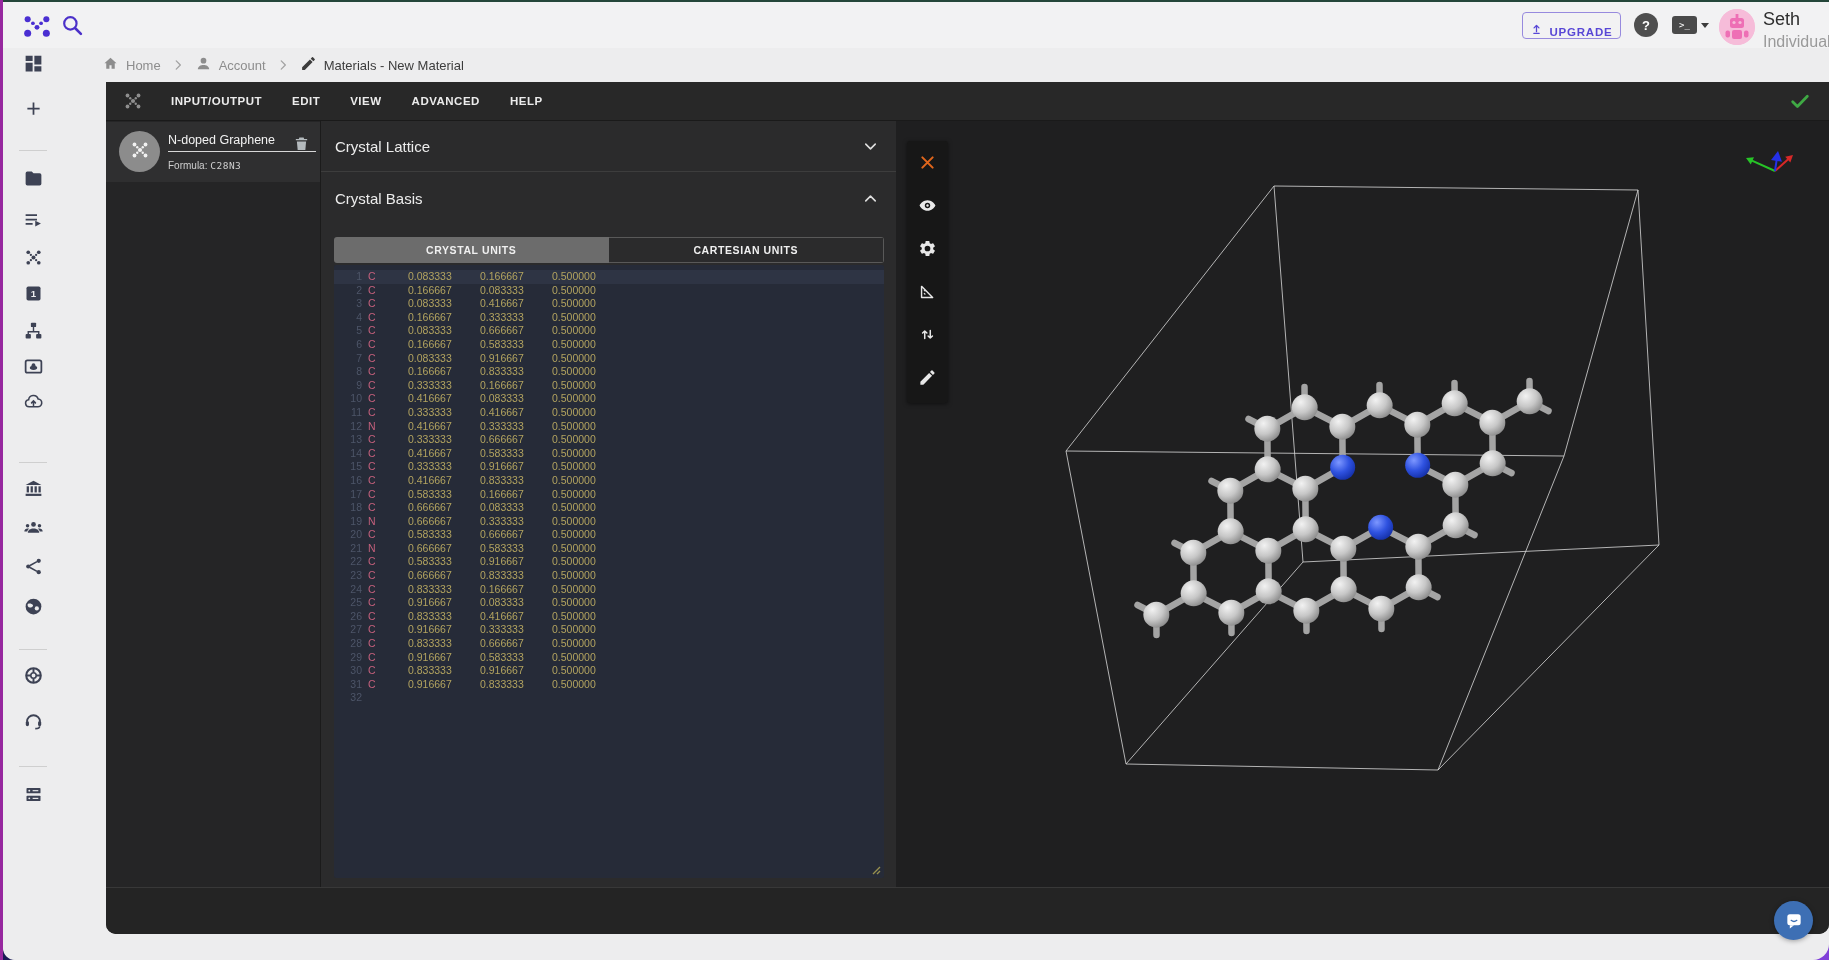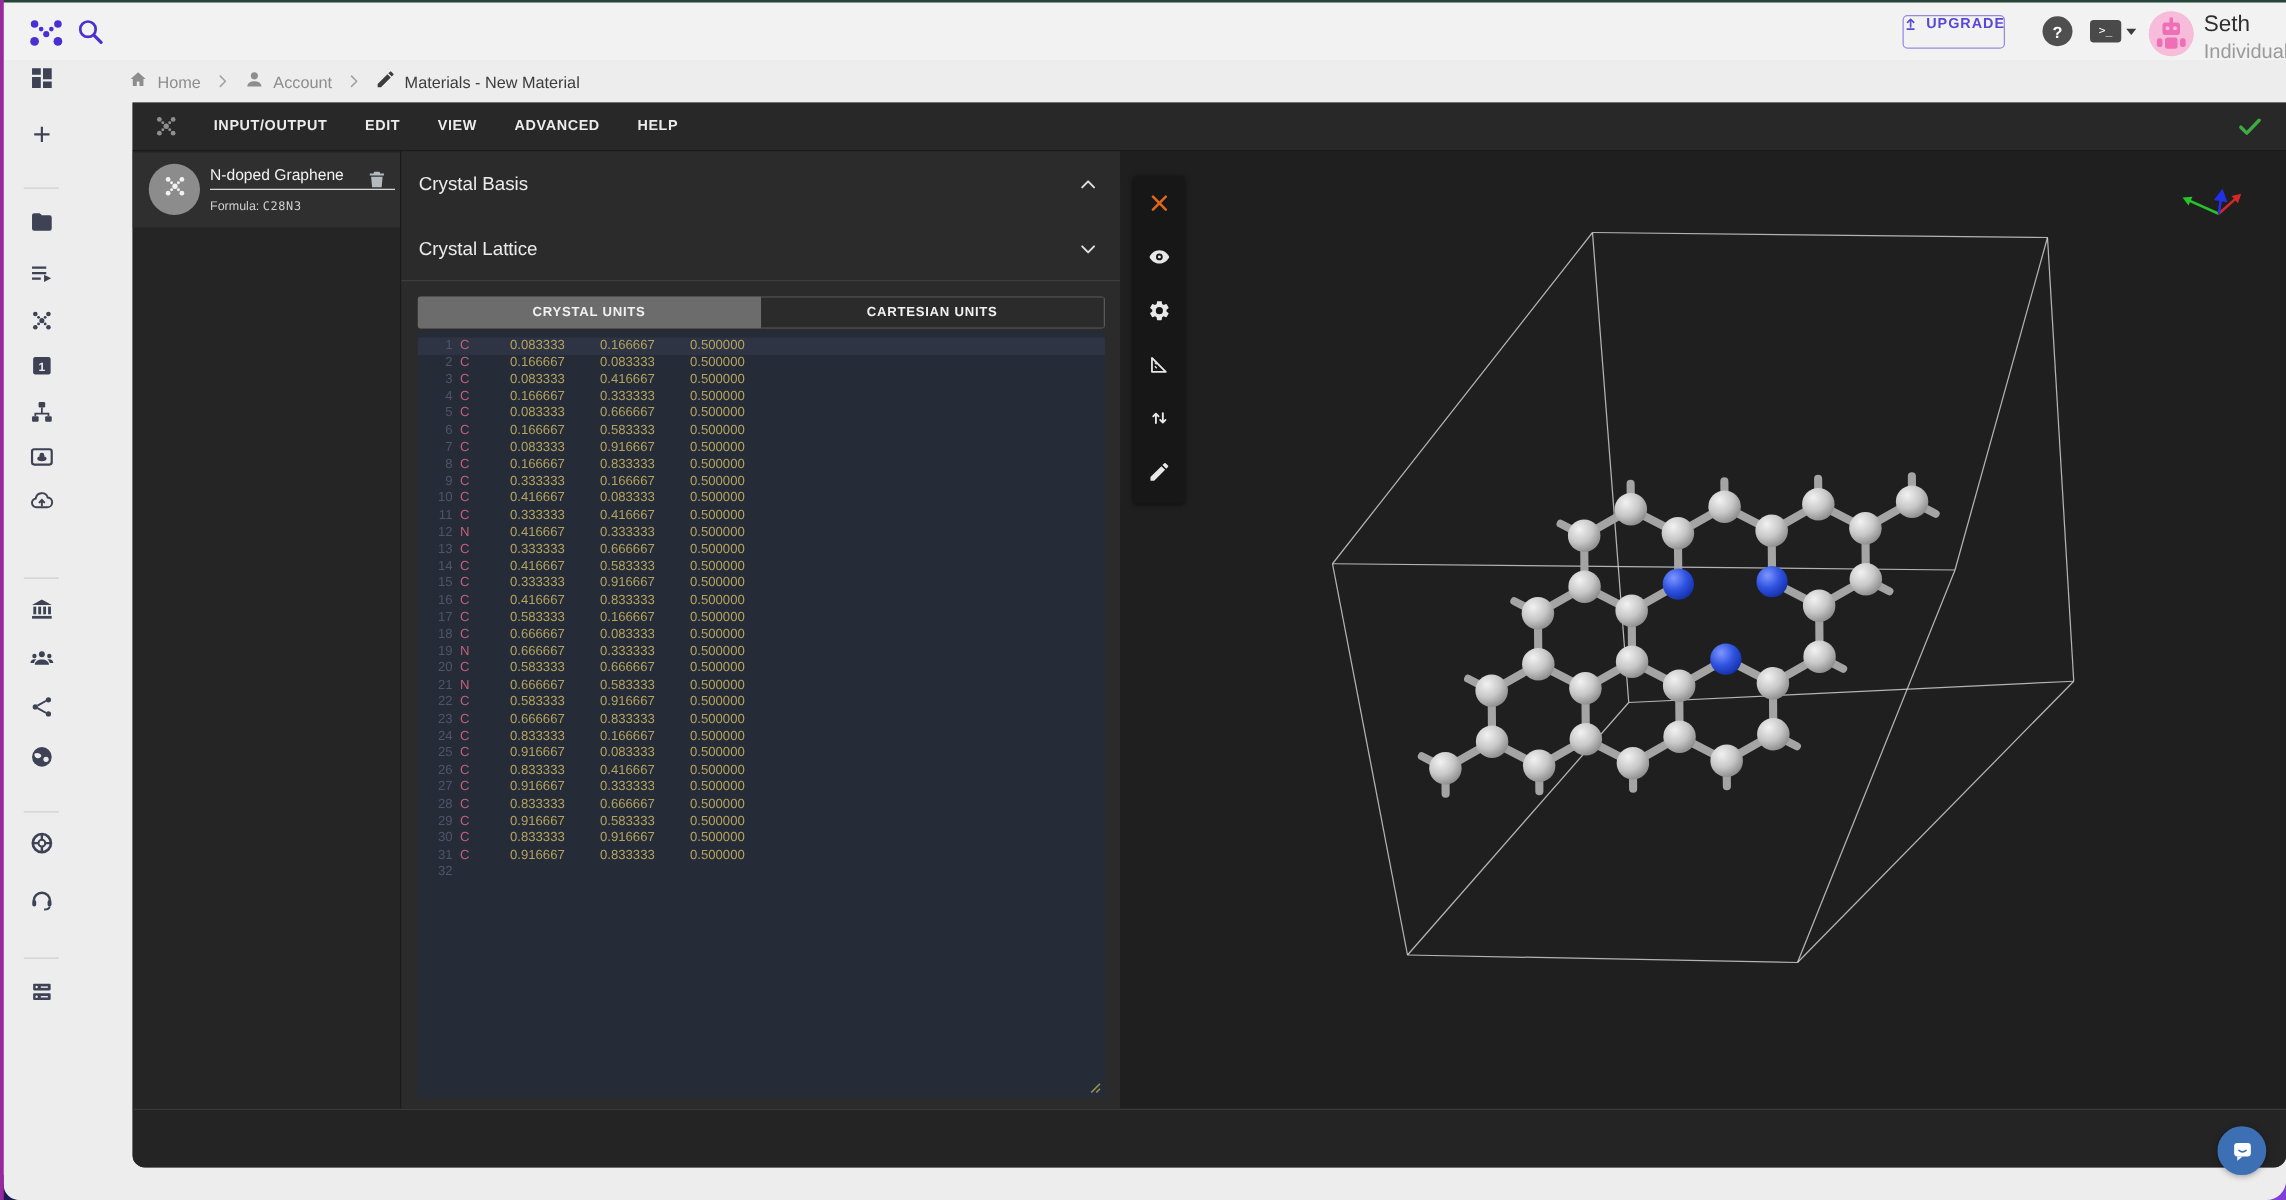--- a/index.html
+++ b/index.html
@@ -12,22 +12,22 @@
   .stripe-left{position:absolute;top:0;left:0;bottom:0;width:3px;background:#97289f;z-index:90;}
   .blob-bl{position:absolute;left:0;bottom:0;width:20px;height:20px;background:#1a1a55;z-index:0;}
   .blob-br{position:absolute;right:0;bottom:0;width:26px;height:26px;background:#8040d8;z-index:0;}
   .mask-bl{position:absolute;left:3px;bottom:0;width:40px;height:40px;background:#ededee;border-bottom-left-radius:14px;z-index:1;}
   .mask-br{position:absolute;right:0;bottom:0;width:44px;height:44px;background:#ededee;border-bottom-right-radius:16px;z-index:1;}
 
   
   .topbar{position:absolute;left:3px;top:2px;right:0;height:46px;background:#f2f2f3;z-index:10;}
   .logo{position:absolute;left:20px;top:9px;width:28px;height:28px;color:#4a2fd2;}
   .search-btn{position:absolute;left:56px;top:10px;width:26px;height:26px;color:#4b30c9;cursor:pointer;}
-  .upgrade-btn{position:absolute;left:1519px;top:10px;width:82px;height:27px;border:1px solid #978ade;border-radius:4px;
-    color:#5847d6;font-size:11.5px;font-weight:700;letter-spacing:.8px;display:flex;align-items:flex-start;justify-content:center;gap:6px;background:transparent;cursor:pointer;}
+  .upgrade-btn{position:absolute;left:1519px;top:10px;width:99px;height:27px;border:1px solid #978ade;border-radius:4px;
+    color:#5847d6;font-size:11.5px;font-weight:700;letter-spacing:.8px;display:flex;align-items:flex-end;justify-content:center;gap:6px;background:transparent;cursor:pointer;}
   .upgrade-btn svg{width:13px;height:13px;}
   .help-btn{position:absolute;left:1631px;top:11px;width:24px;height:24px;border-radius:50%;background:#4f4f4f;color:#fff;
     font-size:13px;font-weight:700;display:flex;align-items:center;justify-content:center;cursor:pointer;}
   .term-btn{position:absolute;left:1669px;top:14px;display:flex;align-items:center;gap:4px;cursor:pointer;}
   .term-box{width:25px;height:18px;background:#4a4a4a;border-radius:3px;color:#fff;font-family:"DejaVu Sans Mono",monospace;
     font-size:9px;display:flex;align-items:center;justify-content:center;}
   .term-caret{width:0;height:0;border-left:4px solid transparent;border-right:4px solid transparent;border-top:5px solid #3c3c3c;}
   .avatar{position:absolute;left:1716px;top:7px;width:36px;height:36px;border-radius:50%;background:#f6bcd9;overflow:hidden;cursor:pointer;}
   .userblock{position:absolute;left:1760px;top:7px;}
   .user-name{font-size:18px;color:#2e2e2e;}
@@ -373,30 +373,30 @@
                 <path d="M5.5 9h13l-1.1 12H6.6z" fill="currentColor"></path>
               </svg></span>
           <div class="mat-formula">
             <span>Formula:</span>
             <span class="val">C28N3</span>
           </div>
         </div>
       </aside>
 
       <section class="mid-panel">
+        <div class="sec-header lattice">
+          <span class="sec-title">Crystal Lattice</span>
+          <span class="sec-chevron"><svg viewBox="0 0 24 24">
+                <path d="M6 9l6 6 6-6" fill="none" stroke="currentColor" stroke-width="2" stroke-linecap="round" stroke-linejoin="round"></path>
+              </svg></span>
+        </div>
         <div class="sec-header basis">
           <span class="sec-title">Crystal Basis</span>
           <span class="sec-chevron"><svg viewBox="0 0 24 24">
                 <path d="M6 15l6-6 6 6" fill="none" stroke="currentColor" stroke-width="2" stroke-linecap="round" stroke-linejoin="round"></path>
-              </svg></span>
-        </div>
-        <div class="sec-header lattice">
-          <span class="sec-title">Crystal Lattice</span>
-          <span class="sec-chevron"><svg viewBox="0 0 24 24">
-                <path d="M6 9l6 6 6-6" fill="none" stroke="currentColor" stroke-width="2" stroke-linecap="round" stroke-linejoin="round"></path>
               </svg></span>
         </div>
         <div class="tabs" id="tabs">
             <div class="tab active">CRYSTAL UNITS</div>
             <div class="tab inactive">CARTESIAN UNITS</div>
           </div>
         <div class="editor" id="editor">
           <div class="eline active"><span class="ln">1</span><span class="el">C</span><span class="c">0.083333</span><span class="c">0.166667</span><span class="c">0.500000</span></div>
             <div class="eline"><span class="ln">2</span><span class="el">C</span><span class="c">0.166667</span><span class="c">0.083333</span><span class="c">0.500000</span></div>
             <div class="eline"><span class="ln">3</span><span class="el">C</span><span class="c">0.083333</span><span class="c">0.416667</span><span class="c">0.500000</span></div>

